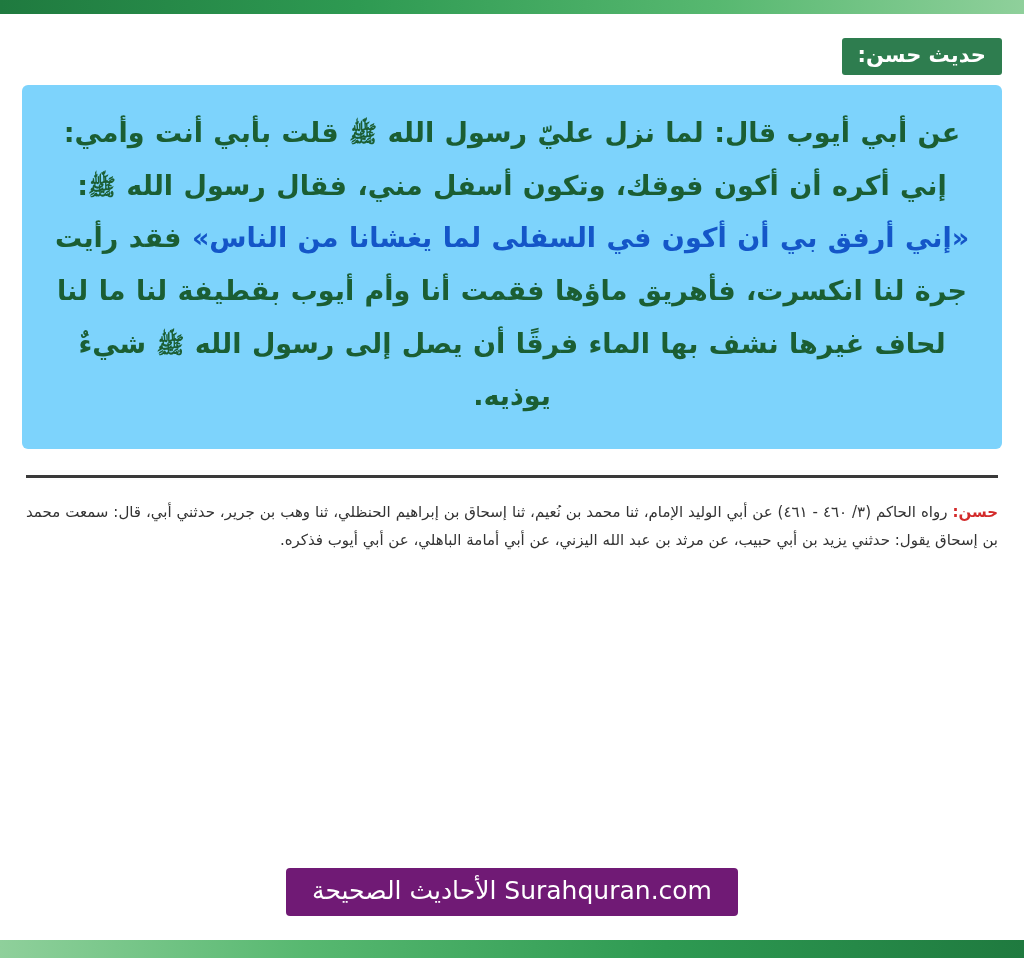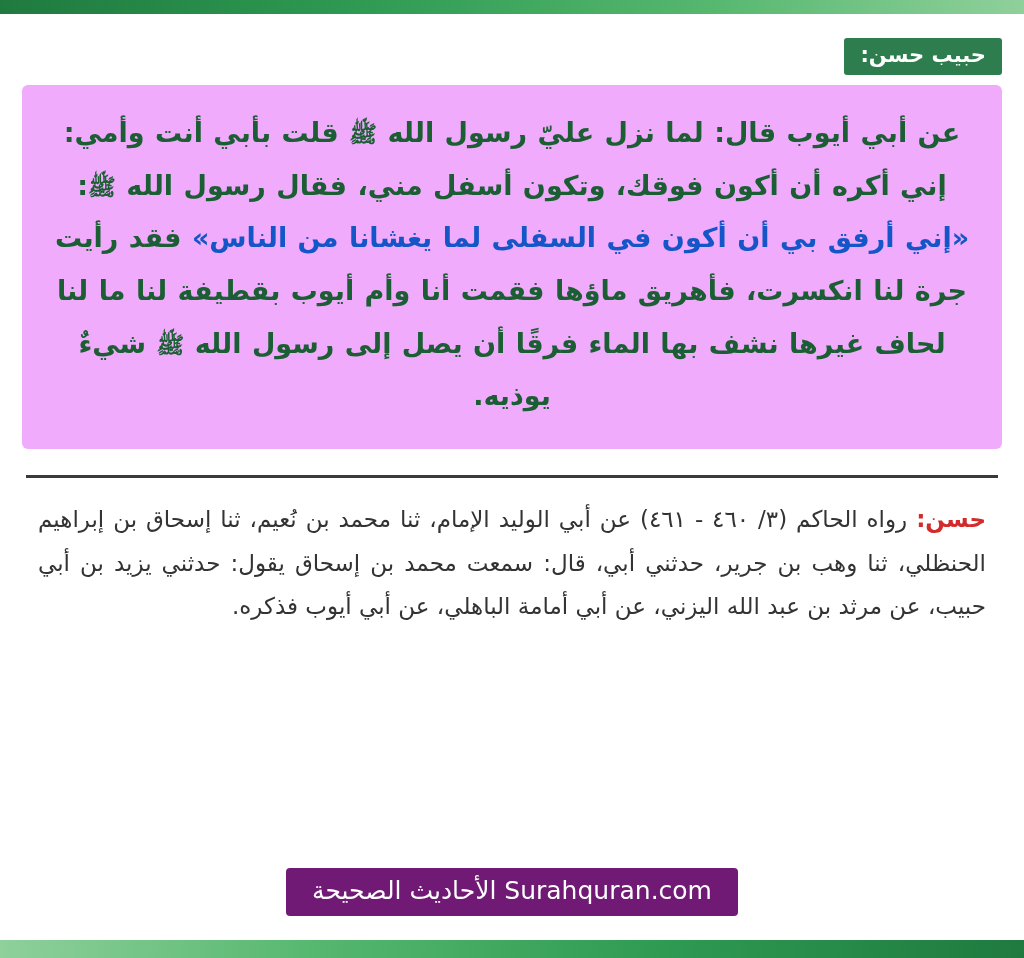--- a/index.html
+++ b/index.html
@@ -51,21 +51,21 @@
     color: #ffffff;
     font-size: 21px;
     font-weight: bold;
     padding: 7px 16px 9px 16px;
     border-radius: 3px;
     line-height: 1;
     letter-spacing: 0;
   }
   
   .hadith-box {
-    background: #f0abfc;
+    background: #7dd3fc;
     border-radius: 6px;
     padding: 22px 26px 26px 26px;
     box-sizing: border-box;
   }
   .hadith-text {
     color: #1b5e33;
     font-size: 27px;
     font-weight: bold;
     line-height: 1.95;
     text-align: center;
@@ -79,25 +79,25 @@
     font-size: 23px;
     color: #1b5e33;
   }
   .divider {
     border: none;
     border-top: 3px solid #3a3a3a;
     margin: 26px 4px 20px 4px;
   }
   .takhrij {
     color: #333333;
-    font-size: 23px;
+    font-size: 15px;
     line-height: 1.9;
     text-align: justify;
     text-align-last: right;
-    margin: 0 16px;
+    margin: 0 4px;
   }
   .takhrij .grade-word {
     color: #d32b2b;
     font-weight: bold;
   }
   .footer-row {
     margin-top: auto;
     display: flex;
     justify-content: center;
     padding-bottom: 14px;
@@ -119,21 +119,21 @@
 </head>
 <body>
 
 <div class="page">
 
   <div class="band"></div>
 
   <div class="content">
 
     <div class="grade-row">
-      <div class="grade-badge">حبيب حسن:</div>
+      <div class="grade-badge">حديث حسن:</div>
     </div>
 
     <div class="hadith-box">
       <p class="hadith-text"><span>عن أبي أيوب قال: لما نزل عليّ رسول الله</span> <span class="salla">ﷺ</span> <span>قلت بأبي أنت وأمي: إني أكره أن أكون فوقك، وتكون أسفل مني، فقال رسول الله</span> <span class="salla">ﷺ</span><span>:</span> <span class="quote">«إني أرفق بي أن أكون في السفلى لما يغشانا من الناس»</span> <span>فقد رأيت جرة لنا انكسرت، فأهريق ماؤها فقمت أنا وأم أيوب بقطيفة لنا ما لنا لحاف غيرها نشف بها الماء فرقًا أن يصل إلى رسول الله</span> <span class="salla">ﷺ</span> <span>شيءٌ يوذيه.</span></p>
     </div>
 
     <hr class="divider">
 
     <p class="takhrij"><span class="grade-word">حسن:</span> <span>رواه الحاكم (٣/ ٤٦٠ - ٤٦١) عن أبي الوليد الإمام، ثنا محمد بن نُعيم، ثنا إسحاق بن إبراهيم الحنظلي، ثنا وهب بن جرير، حدثني أبي، قال: سمعت محمد بن إسحاق يقول: حدثني يزيد بن أبي حبيب، عن مرثد بن عبد الله اليزني، عن أبي أمامة الباهلي، عن أبي أيوب فذكره.</span></p>
 

